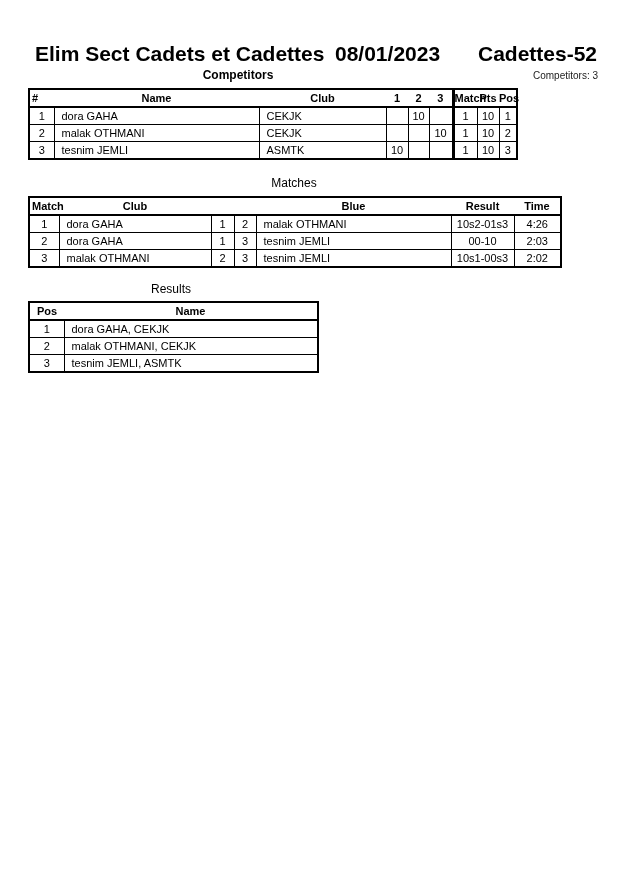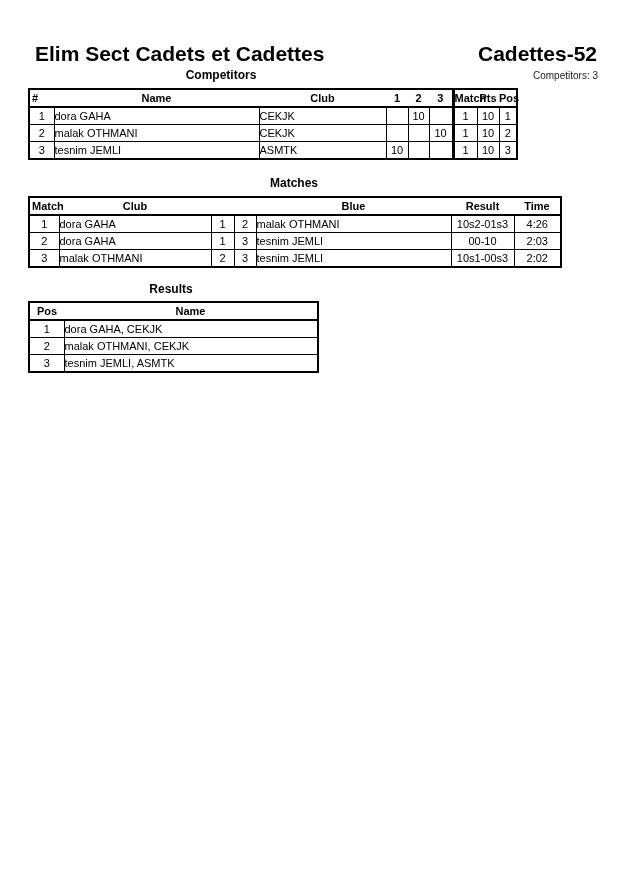--- a/index.html
+++ b/index.html
@@ -20,36 +20,36 @@
     top: 42px; left: 35px;
     font-size: 21px;
     font-weight: bold;
     white-space: nowrap;
     line-height: 23px;
   }
   .title-date { position: absolute; left: 300px; top: 0; }
   .title-cat  { position: absolute; left: 443px; top: 0; }
   .subtitle {
     position: absolute;
-    top: 68px; left: 221px;
+    top: 68px; left: 238px;
     transform: translateX(-50%);
     font-size: 12px; font-weight: bold;
   }
   .comp-count {
     position: absolute;
     top: 70px; right: 32px;
     font-size: 10px;
     color: #222;
   }
 
   
   .section-heading {
     position: absolute;
     transform: translateX(-50%);
-    font-size: 12px; font-weight: bold;
+    font-size: 12px; font-weight: normal;
   }
   .heading-matches { top: 176px; left: 294px; }
   .heading-results { top: 282px; left: 171px; }
 
   
   table.sheet {
     position: absolute;
     border-collapse: collapse;
     table-layout: fixed;
     border: 2px solid #000;
@@ -66,35 +66,36 @@
     overflow: visible;
   }
   table.sheet td {
     border: 1px solid #000;
     text-align: center;
     white-space: nowrap;
     height: 16px;
     padding: 0;
     overflow: hidden;
   }
-  table.sheet th.al, table.sheet td.al { text-align: left; }
+  table.sheet th.al, table.sheet td.al { text-align: left; padding-left: 7px; }
   table.sheet th.al { padding-left: 2px; }
   .thick-left { border-left: 3px solid #000 !important; }
 
   .tbl-competitors { top: 88px;  left: 28px; width: 488px; }
   .tbl-matches     { top: 196px; left: 28px; width: 532px; border-radius: 29px; }
   .tbl-results     { top: 301px; left: 28px; width: 289px; }
 </style>
 </head>
 <body>
 
 <div class="page">
 
   <div class="title-row">
     <span>Elim Sect Cadets et Cadettes</span>
+    <span class="title-date">08/01/2023</span>
     <span class="title-cat">Cadettes-52</span>
   </div>
   <div class="subtitle">Competitors</div>
   <div class="comp-count">Competitors: 3</div>
 
   <table class="sheet tbl-competitors">
     <colgroup>
       <col style="width:25px">
         <col style="width:205px">
         <col style="width:127px">

